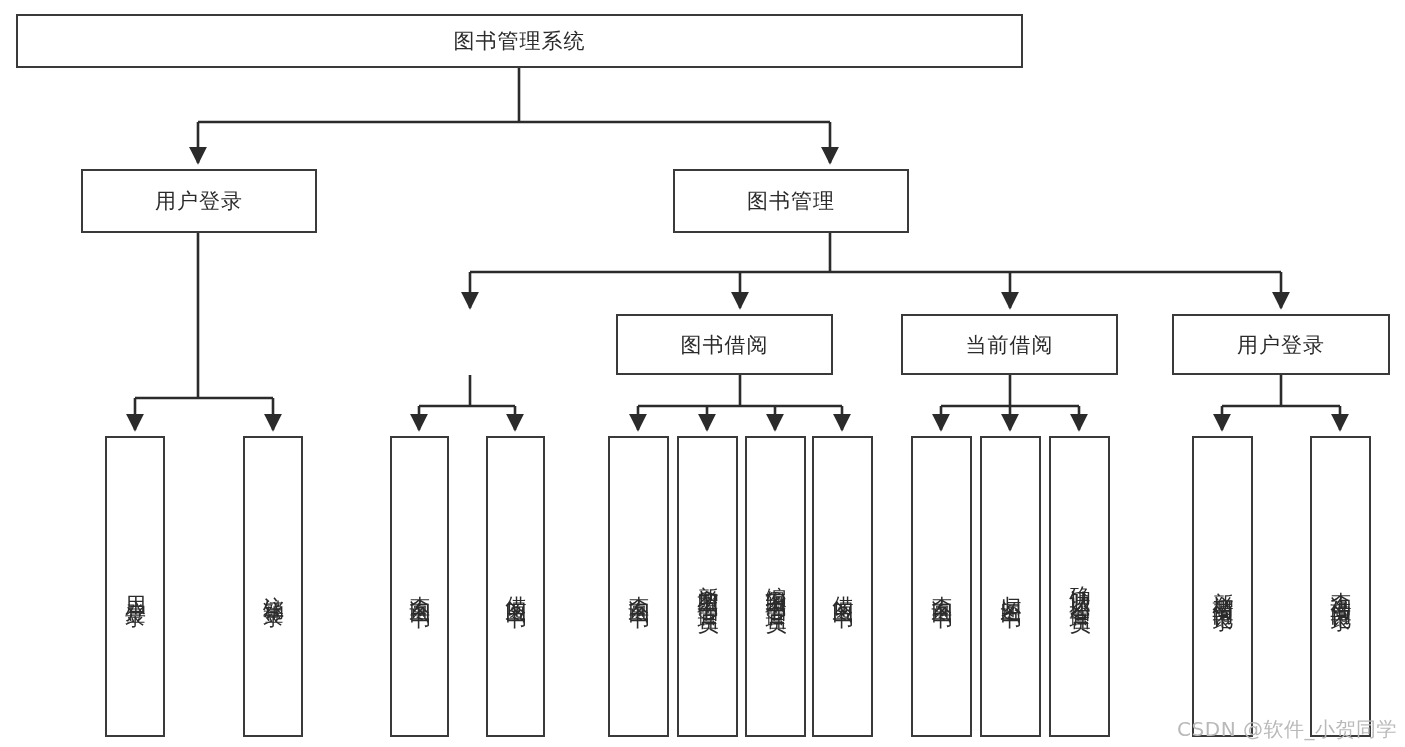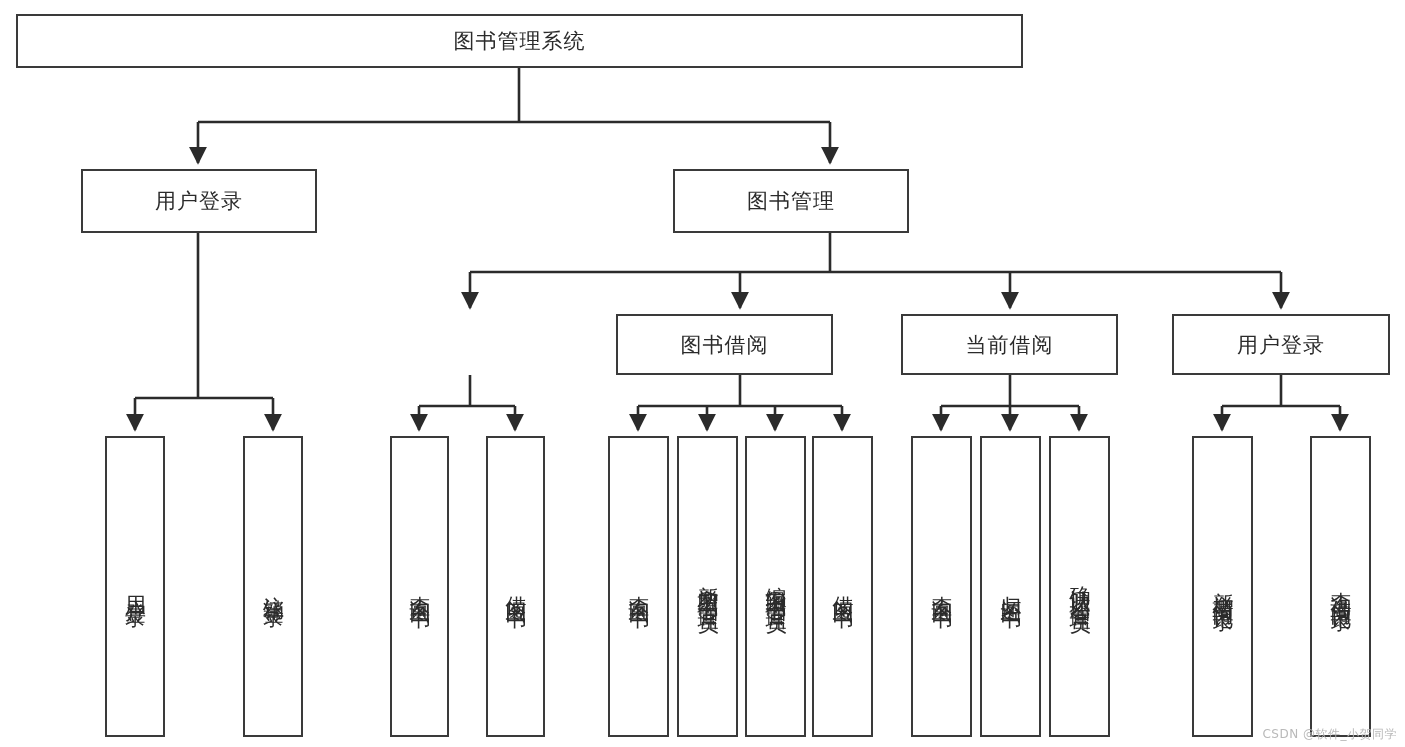--- a/index.html
+++ b/index.html
@@ -18,21 +18,21 @@
     color:#2b2b2b;
   }
   .node.h{font-size:21px;letter-spacing:1px;}
   .node.v{
     writing-mode:vertical-rl;text-orientation:upright;
     font-size:21px;letter-spacing:4px;line-height:1;
     padding:6px 0;
   }
   .watermark{
     position:absolute;right:8px;bottom:4px;
-    font-size:12px;color:#b9b9b9;letter-spacing:.5px;
+    font-size:20px;color:#b9b9b9;letter-spacing:.5px;
     white-space:nowrap;
   }
 </style>
 </head>
 <body>
 
 <div id="stage">
 
   <svg id="edges" viewBox="0 0 1405 747">
     <defs>

